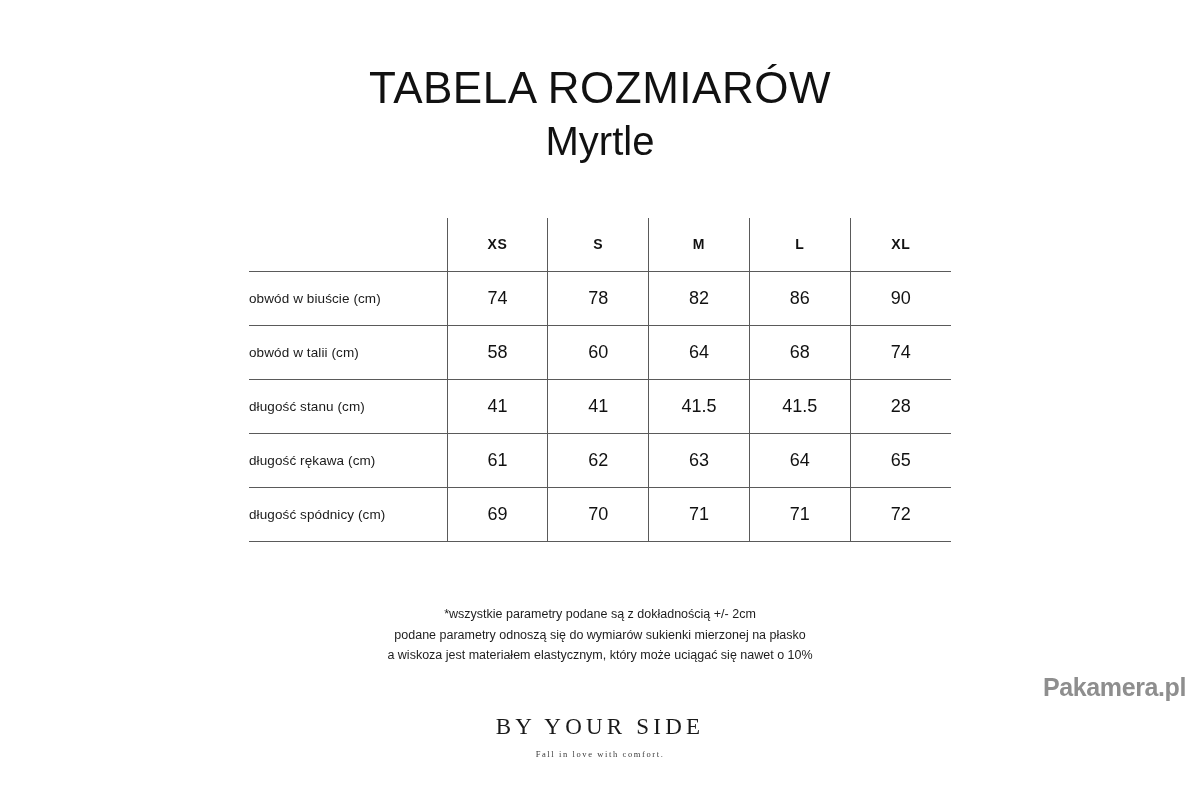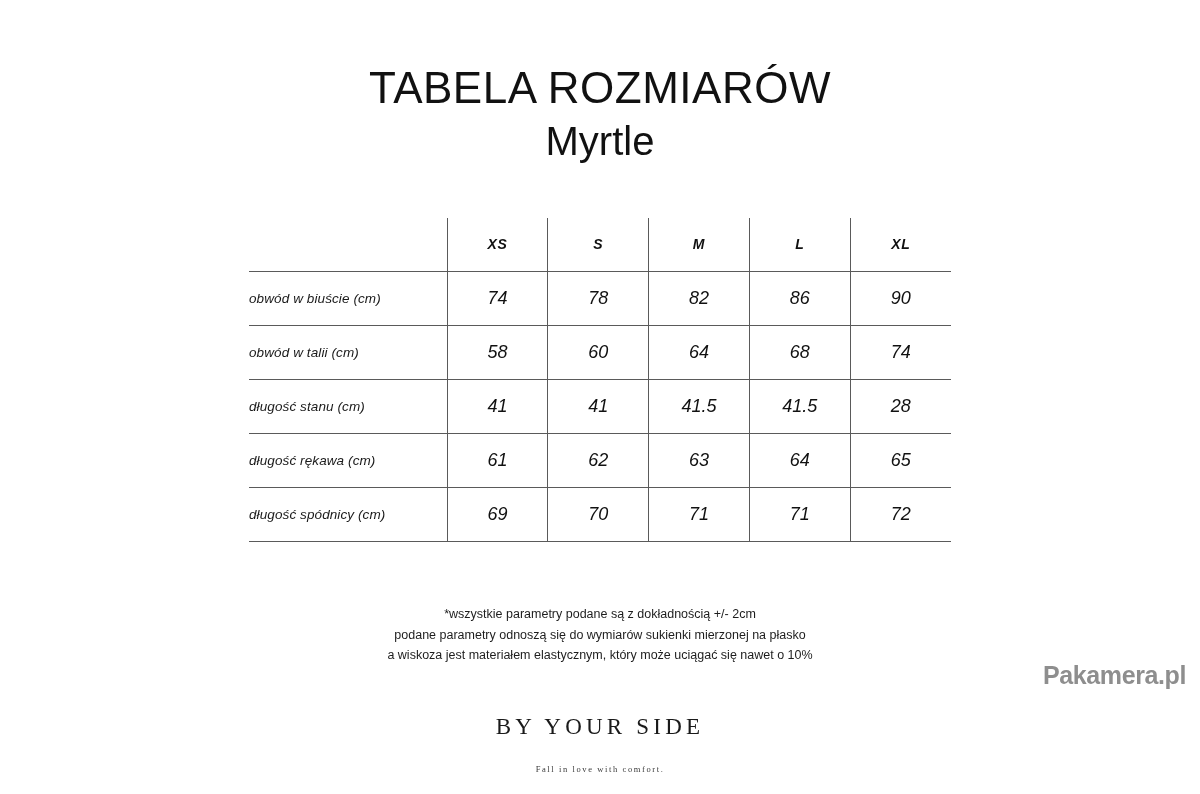--- a/index.html
+++ b/index.html
@@ -39,21 +39,20 @@
     font-weight: 400;
     line-height: 1.25;
     color: #111111;
     margin-top: 2px;
   }
 
   
   .table-wrap {
     margin: 52px auto 0 auto;
     width: 702px;
-    font-style: italic;
   }
   table.size-table {
     border-collapse: collapse;
     width: 702px;
     table-layout: fixed;
   }
   table.size-table col.label-col { width: 198px; }
   table.size-table col.size-col  { width: 100.8px; }
 
   table.size-table th,
@@ -131,28 +130,28 @@
     font-family: "Liberation Serif", serif;
     font-size: 23px;
     letter-spacing: 4.2px;
     color: #1a1a1a;
   }
   .brand-tag {
     font-family: "Liberation Serif", serif;
     font-size: 8.5px;
     letter-spacing: 1.6px;
     color: #3a3a3a;
-    margin-top: 24px;
+    margin-top: 9px;
   }
 
   
   .watermark {
     position: absolute;
     right: 14px;
-    bottom: 20px;
+    bottom: 8px;
     font-size: 25px;
     font-weight: bold;
     color: #8e8e8e;
     letter-spacing: -0.4px;
     font-family: "Liberation Sans", sans-serif;
   }
 </style>
 </head>
 <body>
 

